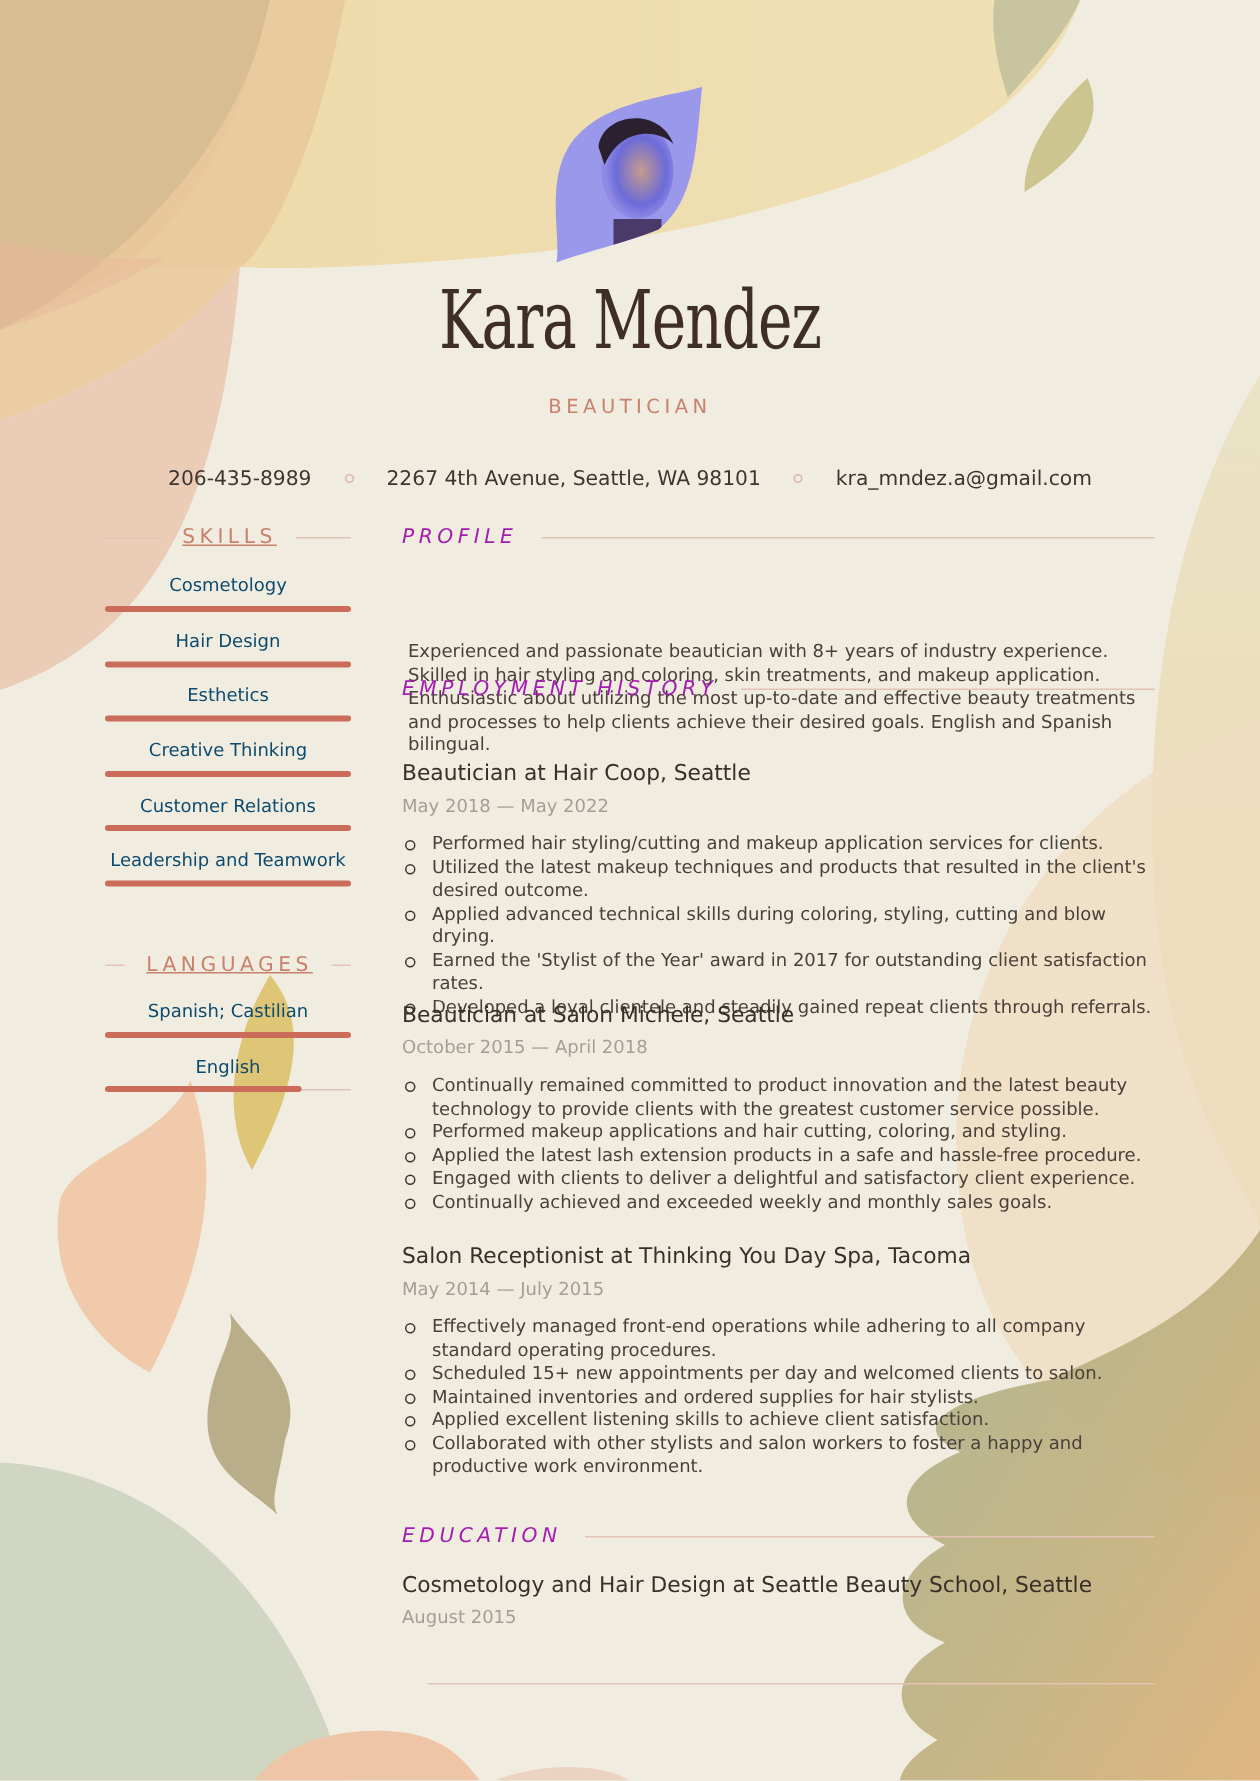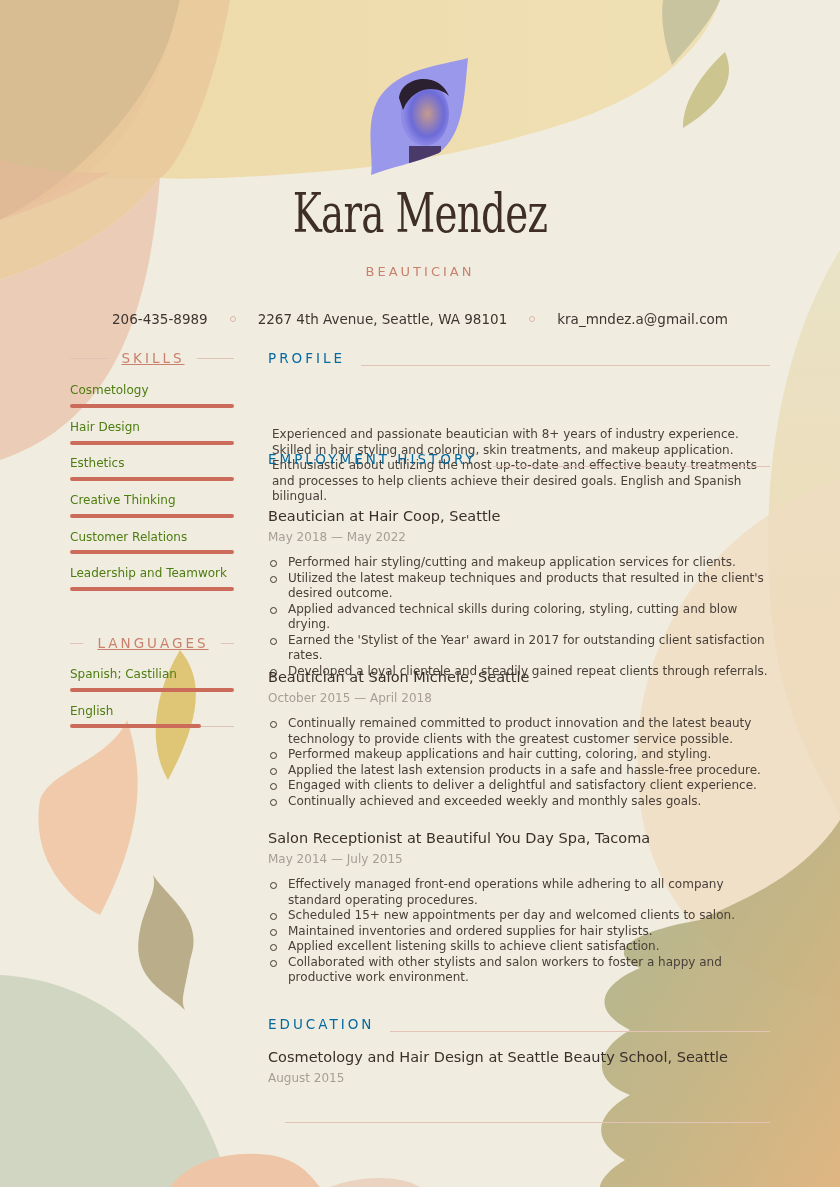--- a/index.html
+++ b/index.html
@@ -36,28 +36,28 @@
     border-radius: 50%; margin: 0 10px;
   }
 
   
   .side-heading {
     position: absolute; left: 70px; width: 164px; display: flex; align-items: center;
     font-size: 13.5px; letter-spacing: 3px; color: #c9806c; text-decoration: underline;
   }
   .side-heading .ln { flex: 1; height: 1px; background: #e3c3b5; }
   .side-heading .txt { padding: 0 12px 0 14px; }
-  .skill { position: absolute; left: 70px; width: 164px; text-align: left; font-size: 12px; color: #4d7c0f; }
+  .skill { position: absolute; left: 70px; width: 164px; text-align: center; font-size: 12px; color: #0c4a6e; }
   .bar-track { position: absolute; left: 70px; width: 164px; height: 1px; background: #dcc5b8; }
   .bar-fill { position: absolute; left: 70px; height: 4px; background: #cb6c5b; border-radius: 2px; }
 
   
   .main-heading {
-    position: absolute; left: 268px; width: 502px; display: flex; align-items: flex-end;
-    font-size: 13.5px; letter-spacing: 3px; color: #0369a1;
+    position: absolute; left: 268px; width: 502px; display: flex; align-items: center;
+    font-size: 13.5px; letter-spacing: 3px; color: #a21caf; font-style: italic;
   }
   .main-heading .ln { flex: 1; height: 1px; background: #e3c3b5; margin-left: 16px; }
   .profile-text {
     position: absolute; left: 272px; top: 383px; width: 505px;
     font-size: 12px; line-height: 15.5px; color: #4a403a; margin-top: 44px;
   }
   .job-title { position: absolute; left: 268px; font-size: 14.5px; color: #3a2f29; }
   .job-date { position: absolute; left: 268px; font-size: 12px; color: #a79c96; }
   .bullets { position: absolute; left: 268px; width: 505px; list-style: none; font-size: 12px; line-height: 15.5px; color: #4a403a; }
   .bullets li { position: relative; padding-left: 20px; }
@@ -199,21 +199,21 @@
   <div class="job-title" style="top:669px">Beautician at Salon Michele, Seattle</div>
   <div class="job-date" style="top:691px">October 2015 — April 2018</div>
   <ul class="bullets" style="top:716px">
     <li>Continually remained committed to product innovation and the latest beauty technology to provide clients with the greatest customer service possible.</li>
     <li>Performed makeup applications and hair cutting, coloring, and styling.</li>
     <li>Applied the latest lash extension products in a safe and hassle-free procedure.</li>
     <li>Engaged with clients to deliver a delightful and satisfactory client experience.</li>
     <li>Continually achieved and exceeded weekly and monthly sales goals.</li>
   </ul>
 
-  <div class="job-title" style="top:830px">Salon Receptionist at Beautiful You Day Spa, Tacoma</div>
+  <div class="job-title" style="top:830px">Salon Receptionist at Thinking You Day Spa, Tacoma</div>
   <div class="job-date" style="top:852px">May 2014 — July 2015</div>
   <ul class="bullets" style="top:877px">
     <li>Effectively managed front-end operations while adhering to all company standard operating procedures.</li>
     <li>Scheduled 15+ new appointments per day and welcomed clients to salon.</li>
     <li>Maintained inventories and ordered supplies for hair stylists.</li>
     <li>Applied excellent listening skills to achieve client satisfaction.</li>
     <li>Collaborated with other stylists and salon workers to foster a happy and productive work environment.</li>
   </ul>
 
   <div class="main-heading" style="top:1016px">

